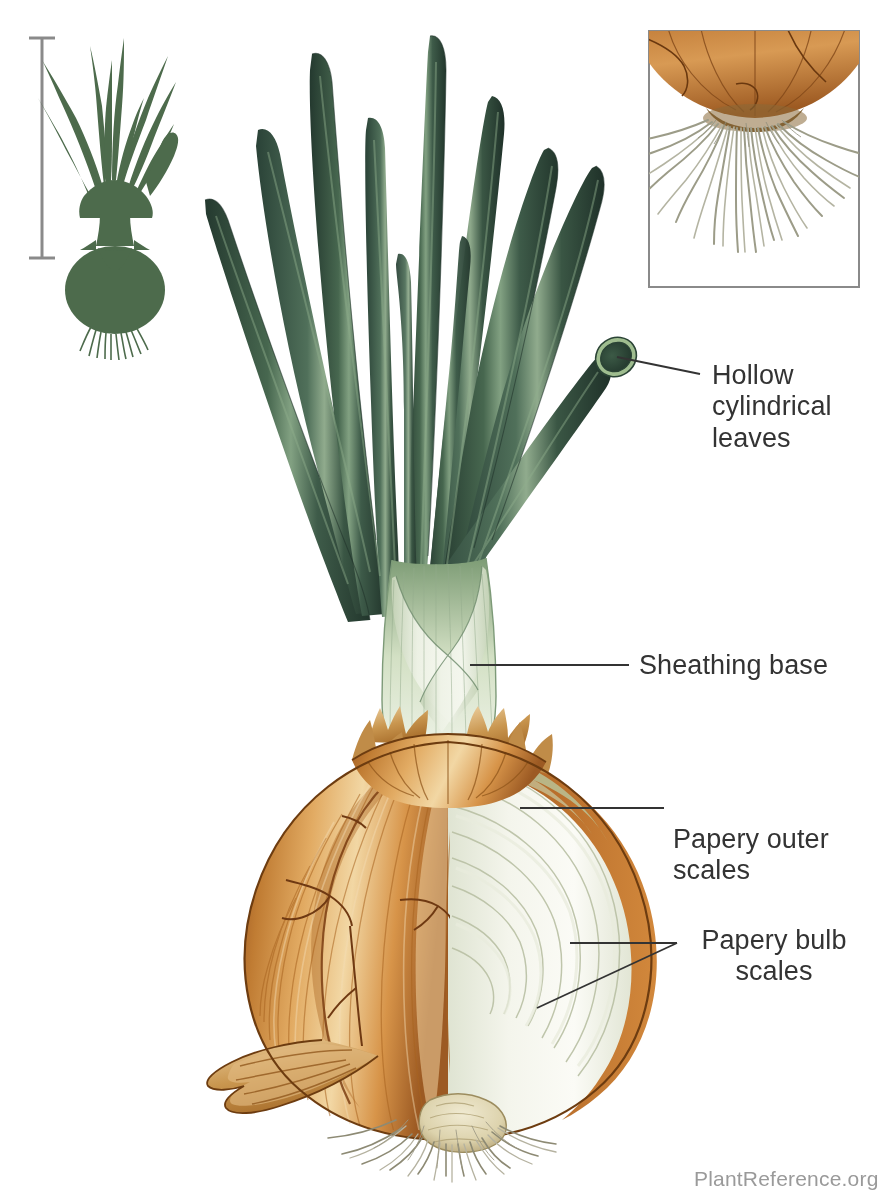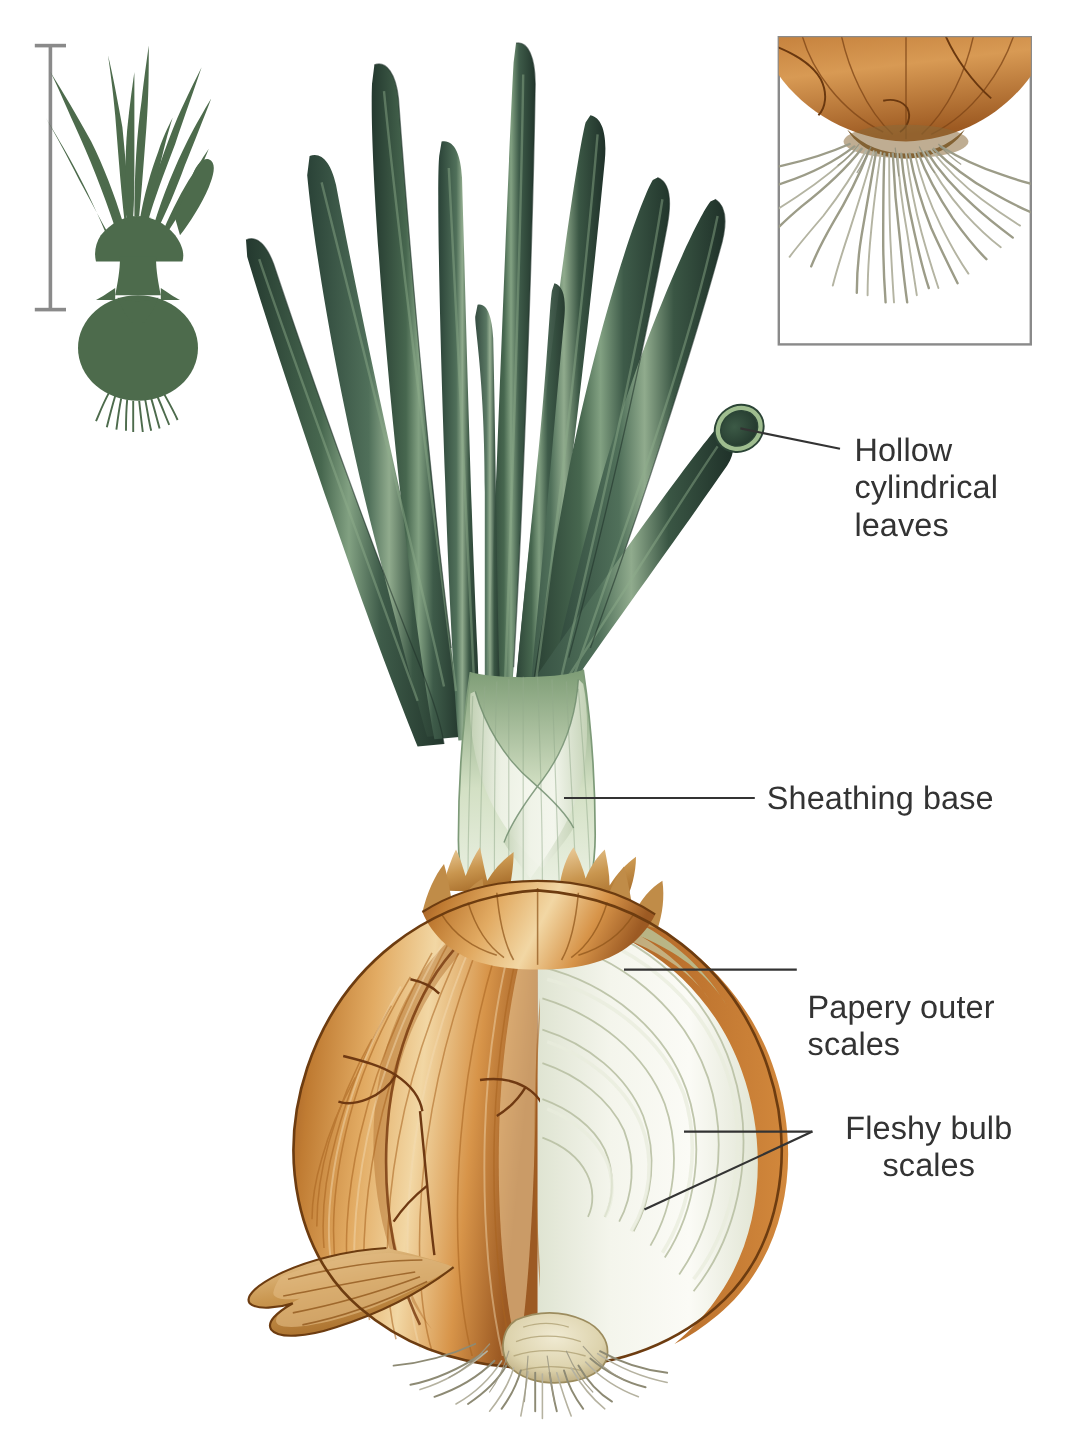--- a/index.html
+++ b/index.html
@@ -546,17 +546,18 @@
 
   <div class="label" id="label-sheathing">Sheathing base</div>
 
   <div class="label" id="label-hollow">Hollow
 cylindrical
 leaves</div>
 
   <div class="label" id="label-papery">Papery outer
 scales</div>
 
-  <div class="label" id="label-fleshy">Fleshy bulb
+  <div class="label" id="label-fleshy">Papery bulb
 scales</div>
 
+  <div id="watermark">PlantReference.org</div>
 
 </div>
 
 </body></html>

